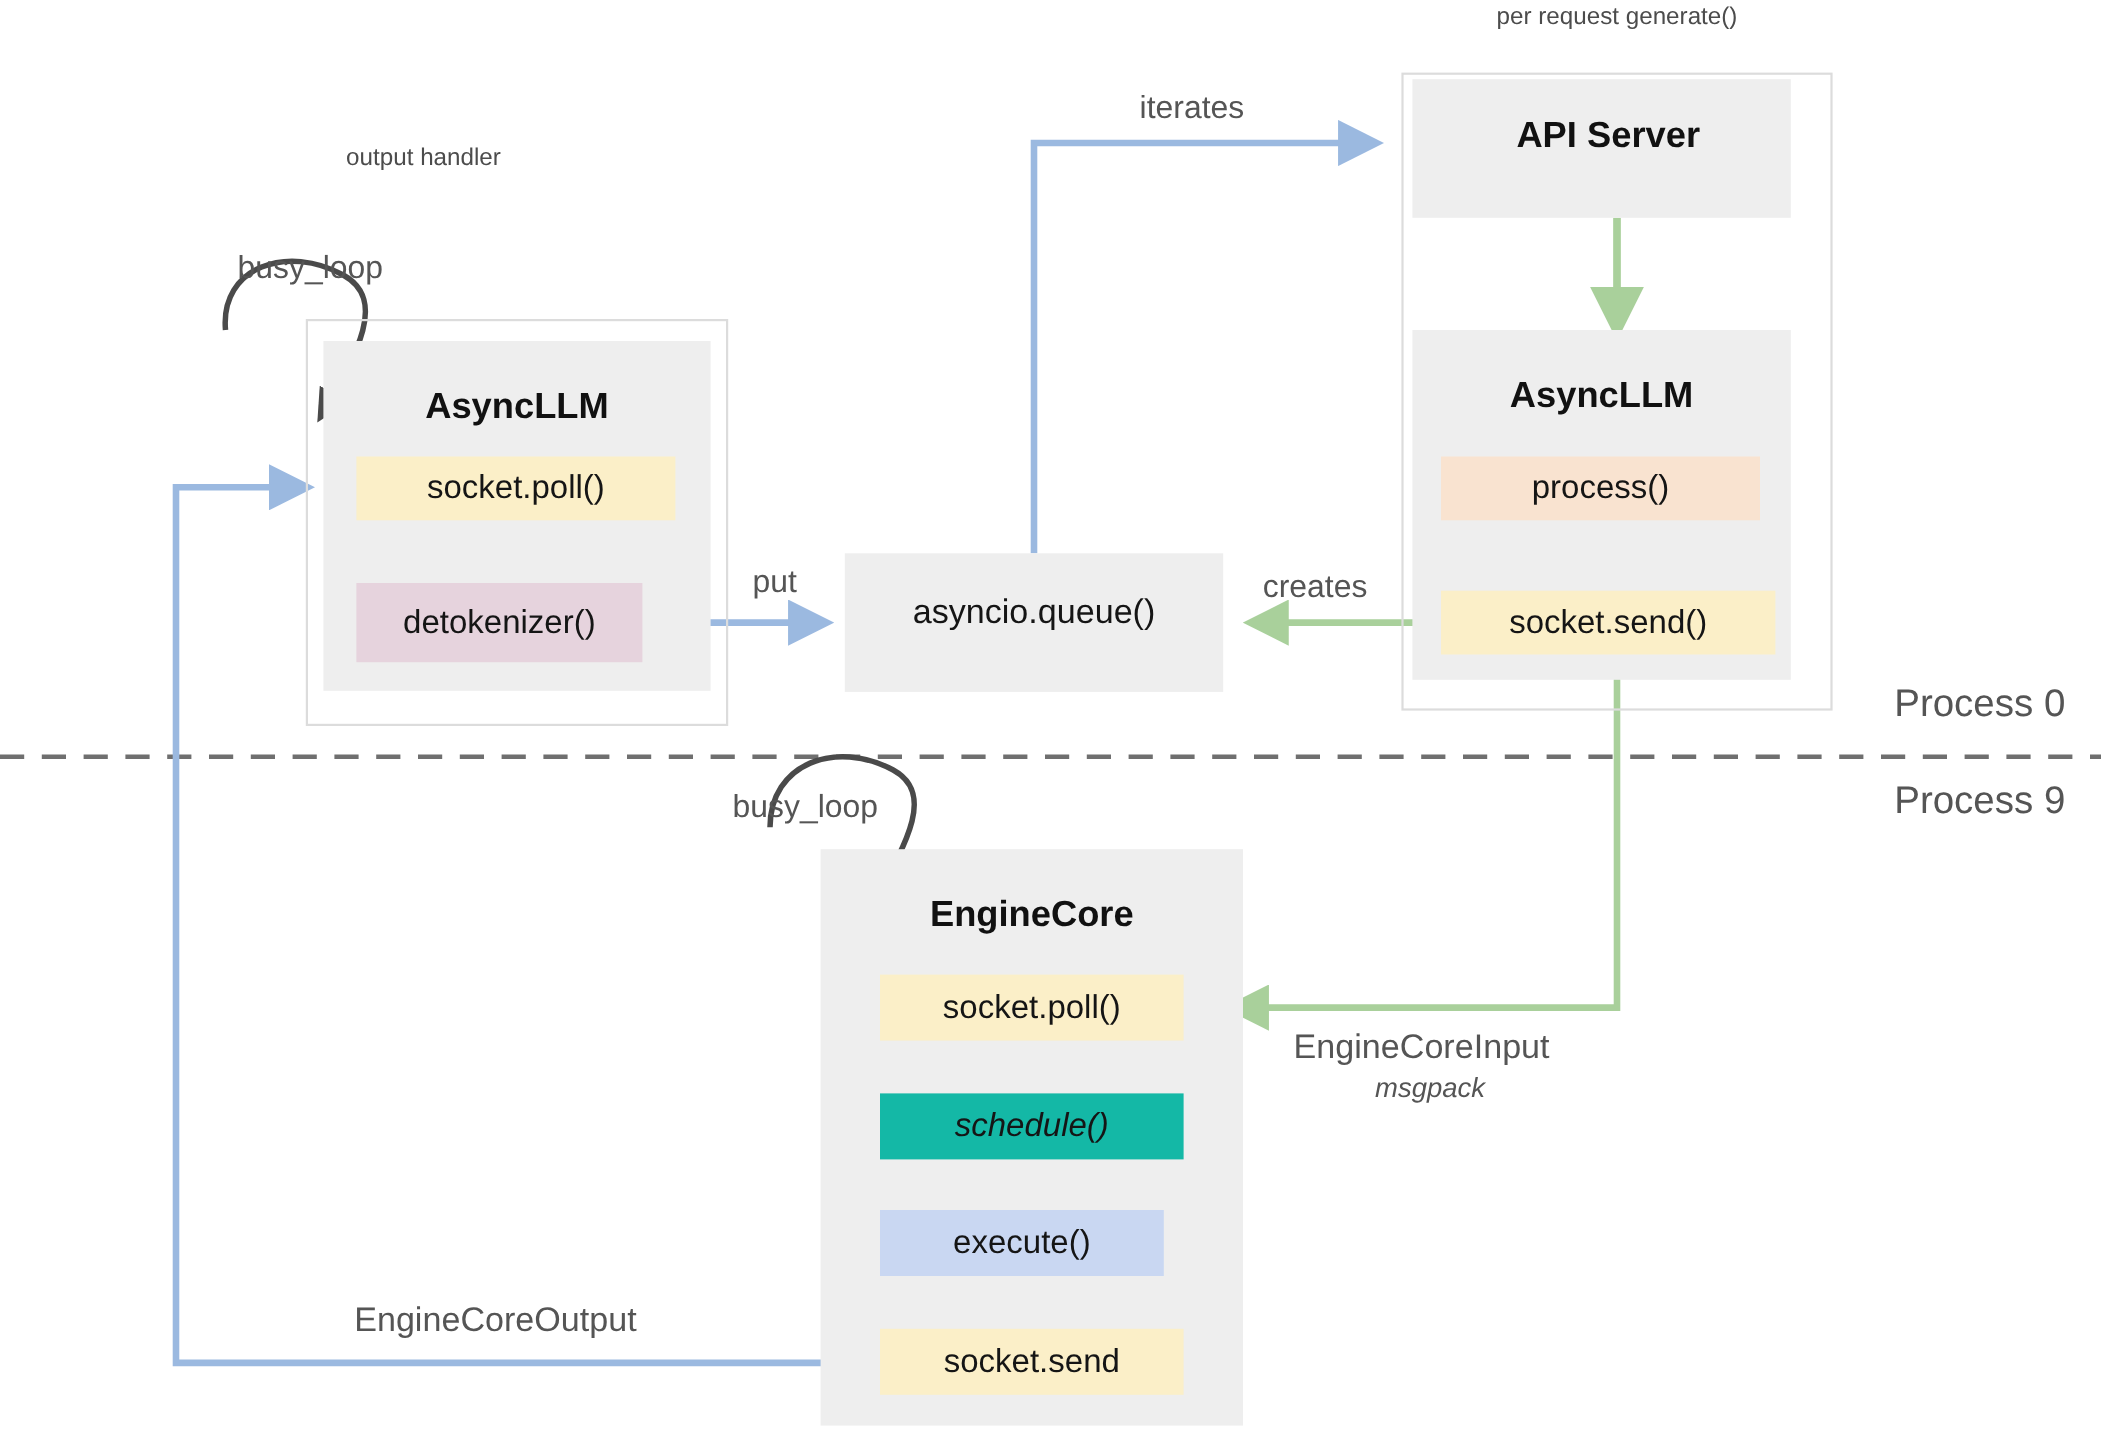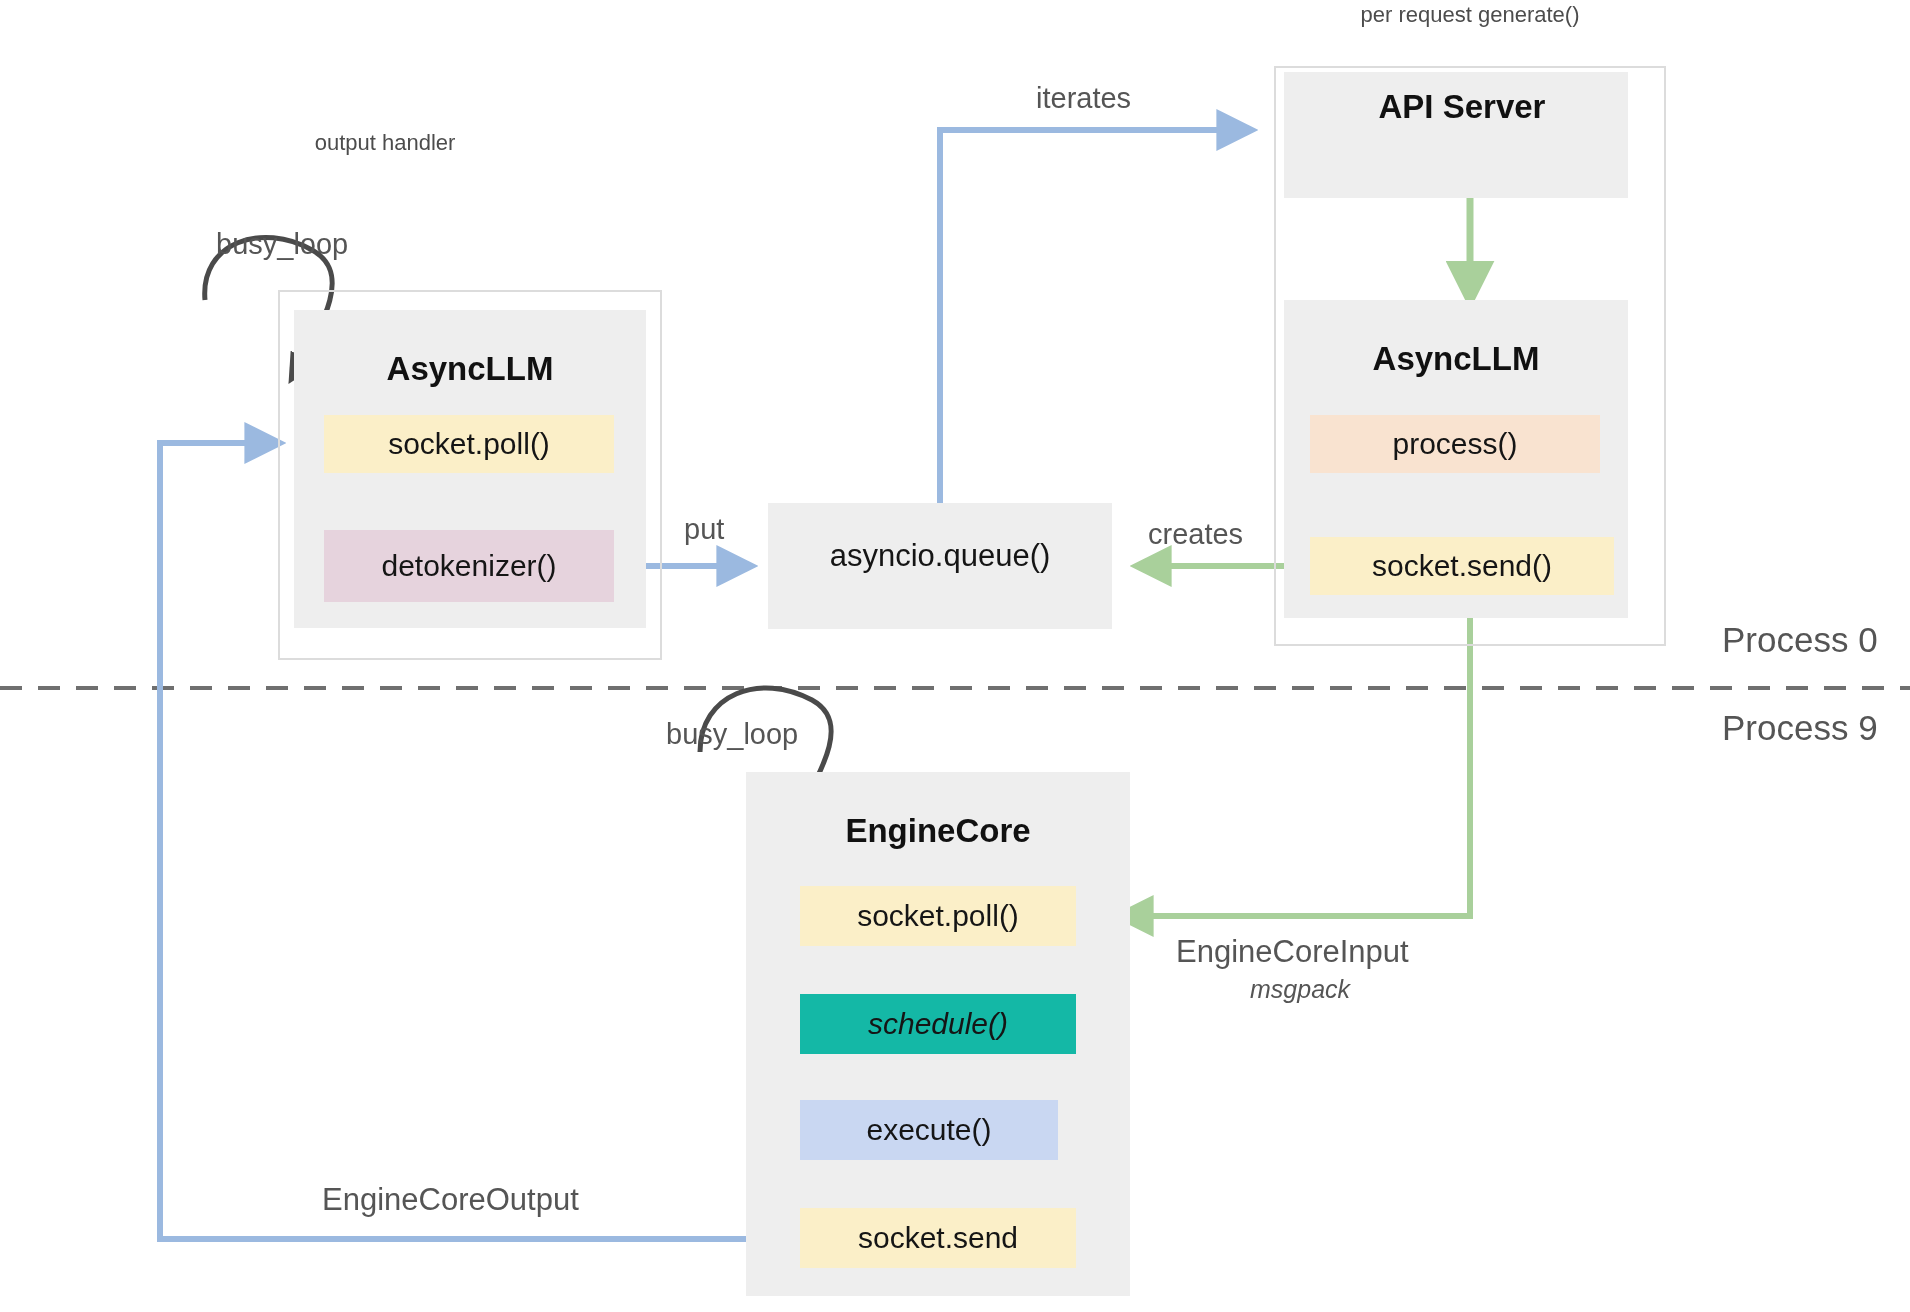--- a/index.html
+++ b/index.html
@@ -130,38 +130,38 @@
   <div class="edge-label" style="left:216px; top:228px;">busy_loop</div>
 
   <div class="panel" style="left:278px; top:290px; width:384px; height:370px;"></div>
 
   <div class="node" style="left:294px; top:310px; width:352px; height:318px;">
     <div class="node-title" style="top:40px;">AsyncLLM</div>
   </div>
 
   <div class="chip" style="left:324px; top:415px; width:290px; height:58px; background:#fbefc8;">socket.poll()</div>
 
-  <div class="chip" style="left:324px; top:530px; width:290px; height:72px; background:#e6d3dd;">detokenizer()</div>
+  <div class="chip" style="left:324px; top:530px; width:260px; height:72px; background:#e6d3dd;">detokenizer()</div>
 
   <div class="node" style="left:768px; top:503px; width:344px; height:126px;">
     <div class="chip" style="left:0; top:0; width:344px; height:106px; background:transparent; font-size:31px;">asyncio.queue()</div>
   </div>
 
   <div class="edge-label" style="left:684px; top:513px;">put</div>
 
   <div class="edge-label" style="left:1036px; top:82px;">iterates</div>
 
   <div class="edge-label" style="left:1148px; top:518px;">creates</div>
 
   <div class="group-title" style="left:1182px; top:2px; width:576px;">per request generate()</div>
 
   <div class="panel" style="left:1274px; top:66px; width:392px; height:580px;"></div>
 
   <div class="node" style="left:1284px; top:72px; width:344px; height:126px;">
-    <div class="node-title" style="top:16px;padding-left:12px;">API Server</div>
+    <div class="node-title" style="top:32px;padding-left:12px;">API Server</div>
   </div>
 
   <div class="node" style="left:1284px; top:300px; width:344px; height:318px;">
     <div class="node-title" style="top:40px;">AsyncLLM</div>
   </div>
 
   <div class="chip" style="left:1310px; top:415px; width:290px; height:58px; background:#f9e3d0;">process()</div>
 
   <div class="chip" style="left:1310px; top:537px; width:304px; height:58px; background:#fbefc8;">socket.send()</div>
 

